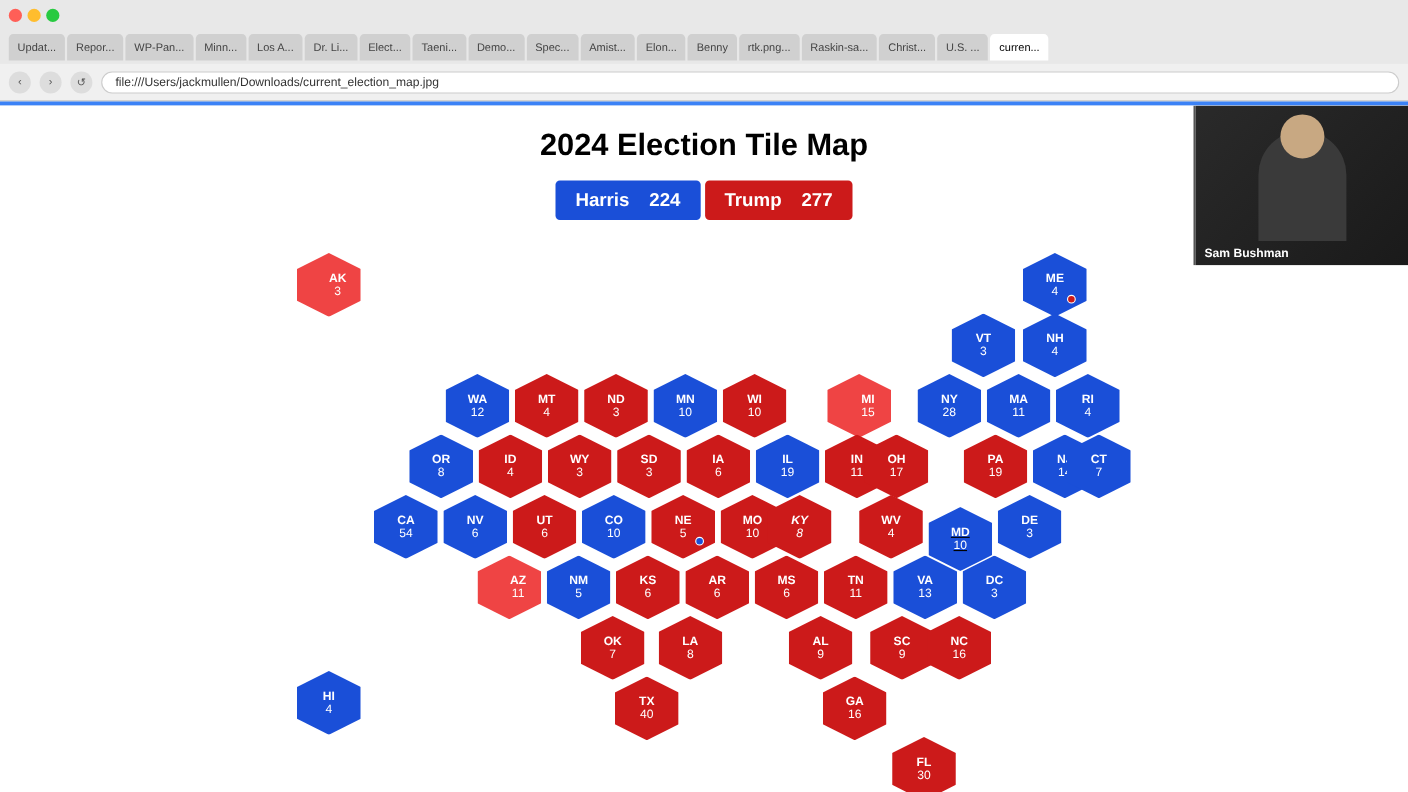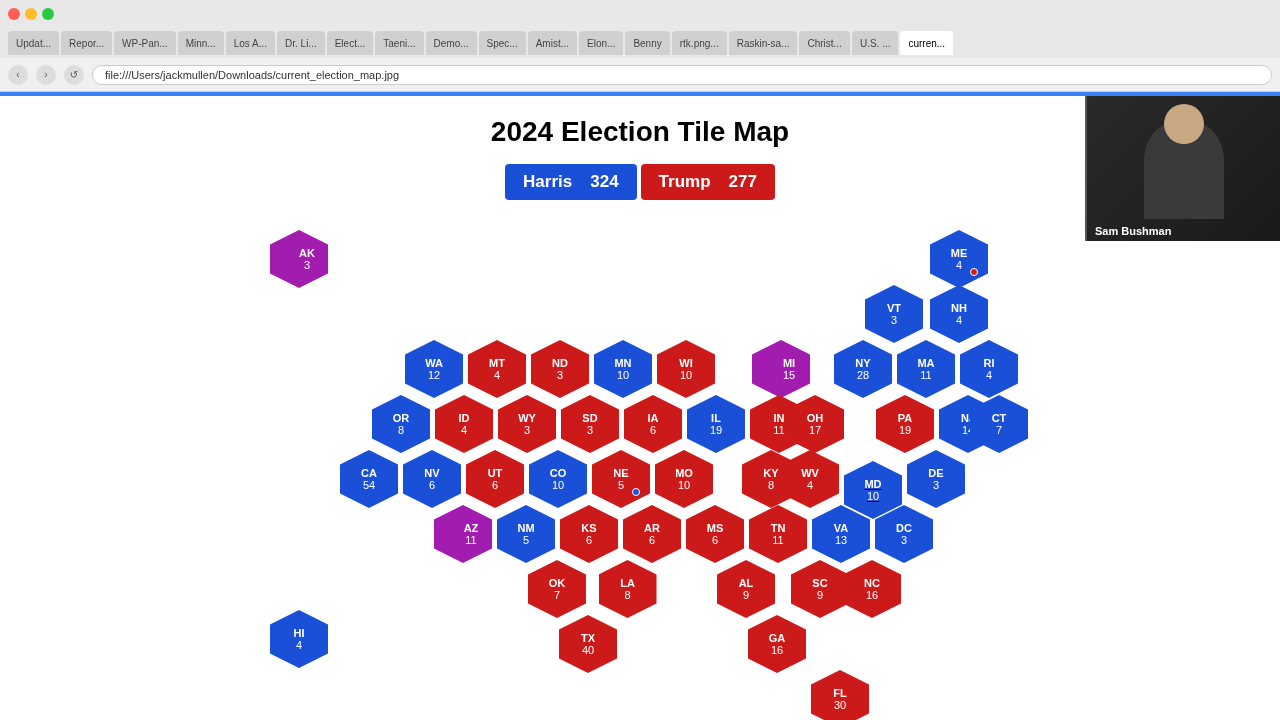--- a/index.html
+++ b/index.html
@@ -152,21 +152,21 @@
       clip-path: polygon(50% 0%, 100% 25%, 100% 75%, 50% 100%, 0% 75%, 0% 25%);
       display: flex;
       flex-direction: column;
       align-items: center;
       justify-content: center;
       position: relative;
     }
 
     .hex-inner.blue { background: #1a4fd8; }
     .hex-inner.red { background: #cc1a1a; }
-    .hex-inner.gray { background: #a21caf; padding-left: 16px; }
+    .hex-inner.gray { background: #ef4444; padding-left: 16px; }
 
     .hex-abbr {
       font-size: 11px;
       font-weight: bold;
       color: #fff;
       line-height: 1.1;
     }
     .hex-votes {
       font-size: 11px;
       color: #fff;
@@ -269,21 +269,21 @@
   </div>
 </div>
 
 <div class="main-content">
   <div class="map-area">
     <h1 class="page-title">2024 Election Tile Map</h1>
 
     <div class="score-row">
       <div class="score-badge harris">
         <span class="score-name">Harris</span>
-        <span class="score-num">324</span>
+        <span class="score-num">224</span>
       </div>
       <div class="score-badge trump">
         <span class="score-name">Trump</span>
         <span class="score-num">277</span>
       </div>
     </div>
 
     <div class="hex-map" id="hex-map">
         <div class="hex" style="left: 20px; top: 10px;">
     <div class="hex-inner gray">
@@ -495,21 +495,21 @@
       <div class="dot dot-blue"></div>
     </div>
   </div>
         <div class="hex" style="left: 405px; top: 230px;">
     <div class="hex-inner red">
       <span class="hex-abbr">MO</span>
       <span class="hex-votes">10</span>
 
     </div>
   </div>
-        <div class="hex" style="left: 492px; top: 230px;">
+        <div class="hex" style="left: 448px; top: 230px; font-style: italic;">
     <div class="hex-inner red">
       <span class="hex-abbr">KY</span>
       <span class="hex-votes">8</span>
 
     </div>
   </div>
         <div class="hex" style="left: 531px; top: 230px;">
     <div class="hex-inner red">
       <span class="hex-abbr">WV</span>
       <span class="hex-votes">4</span>

